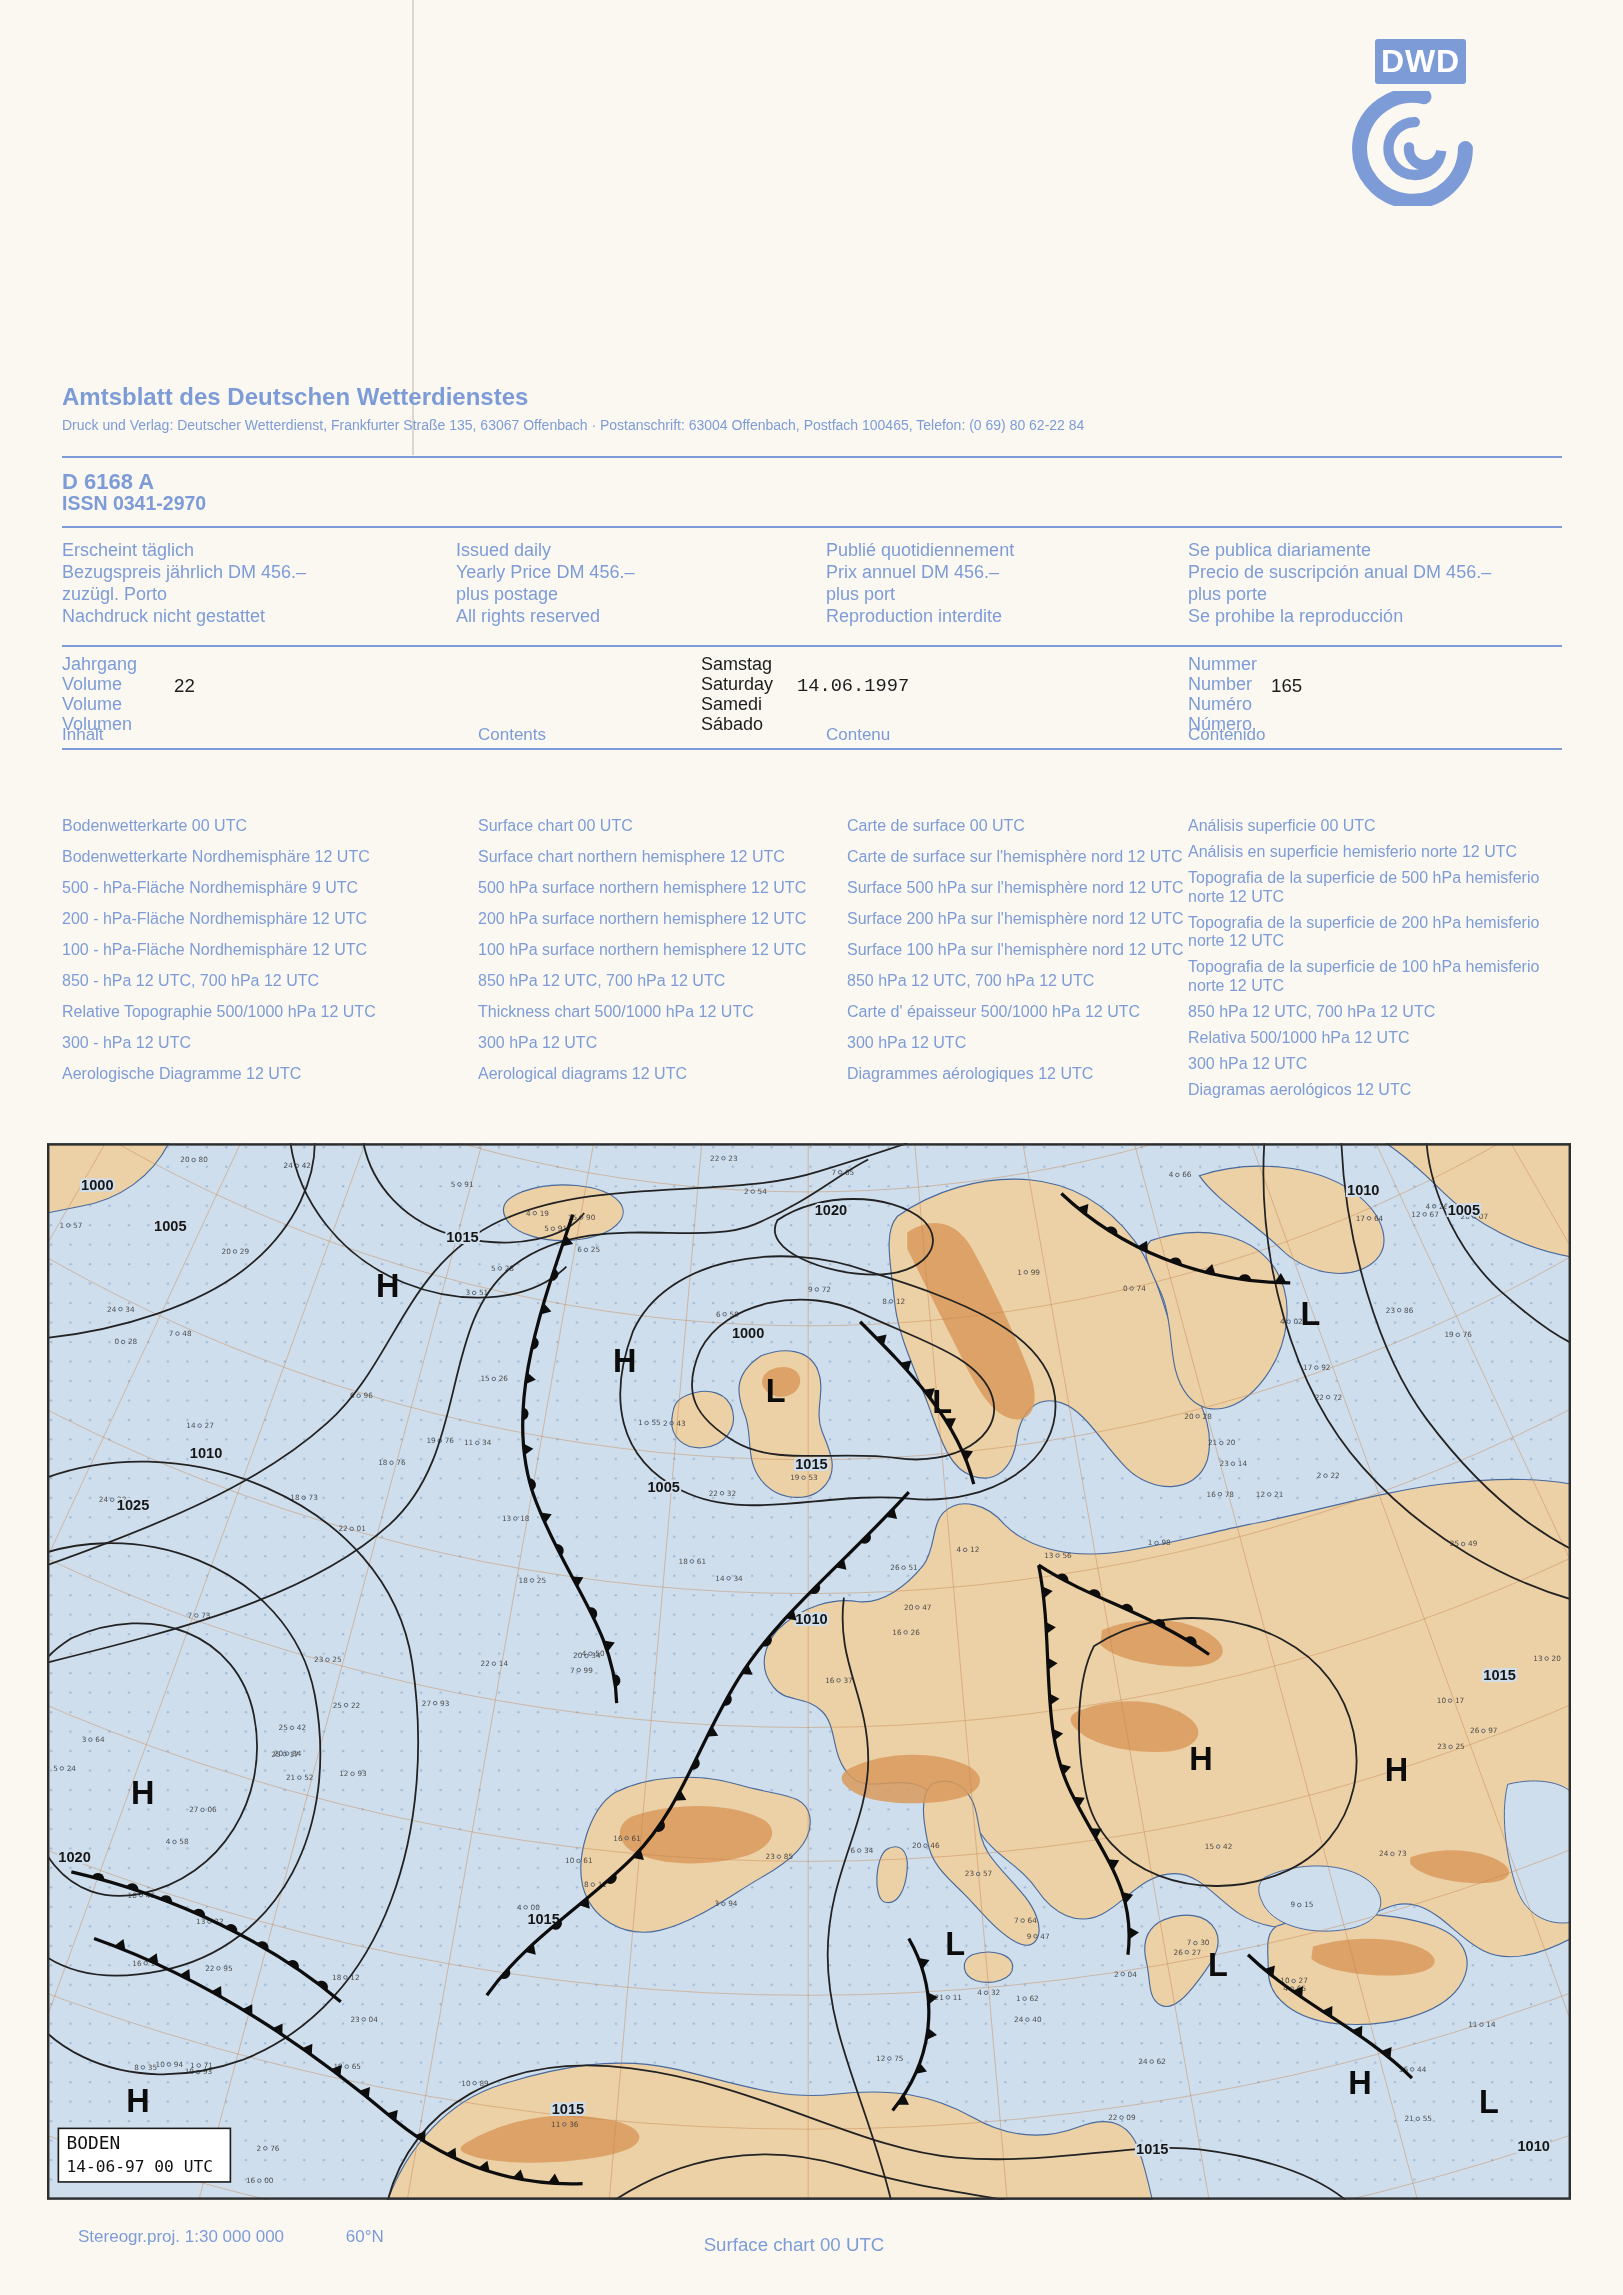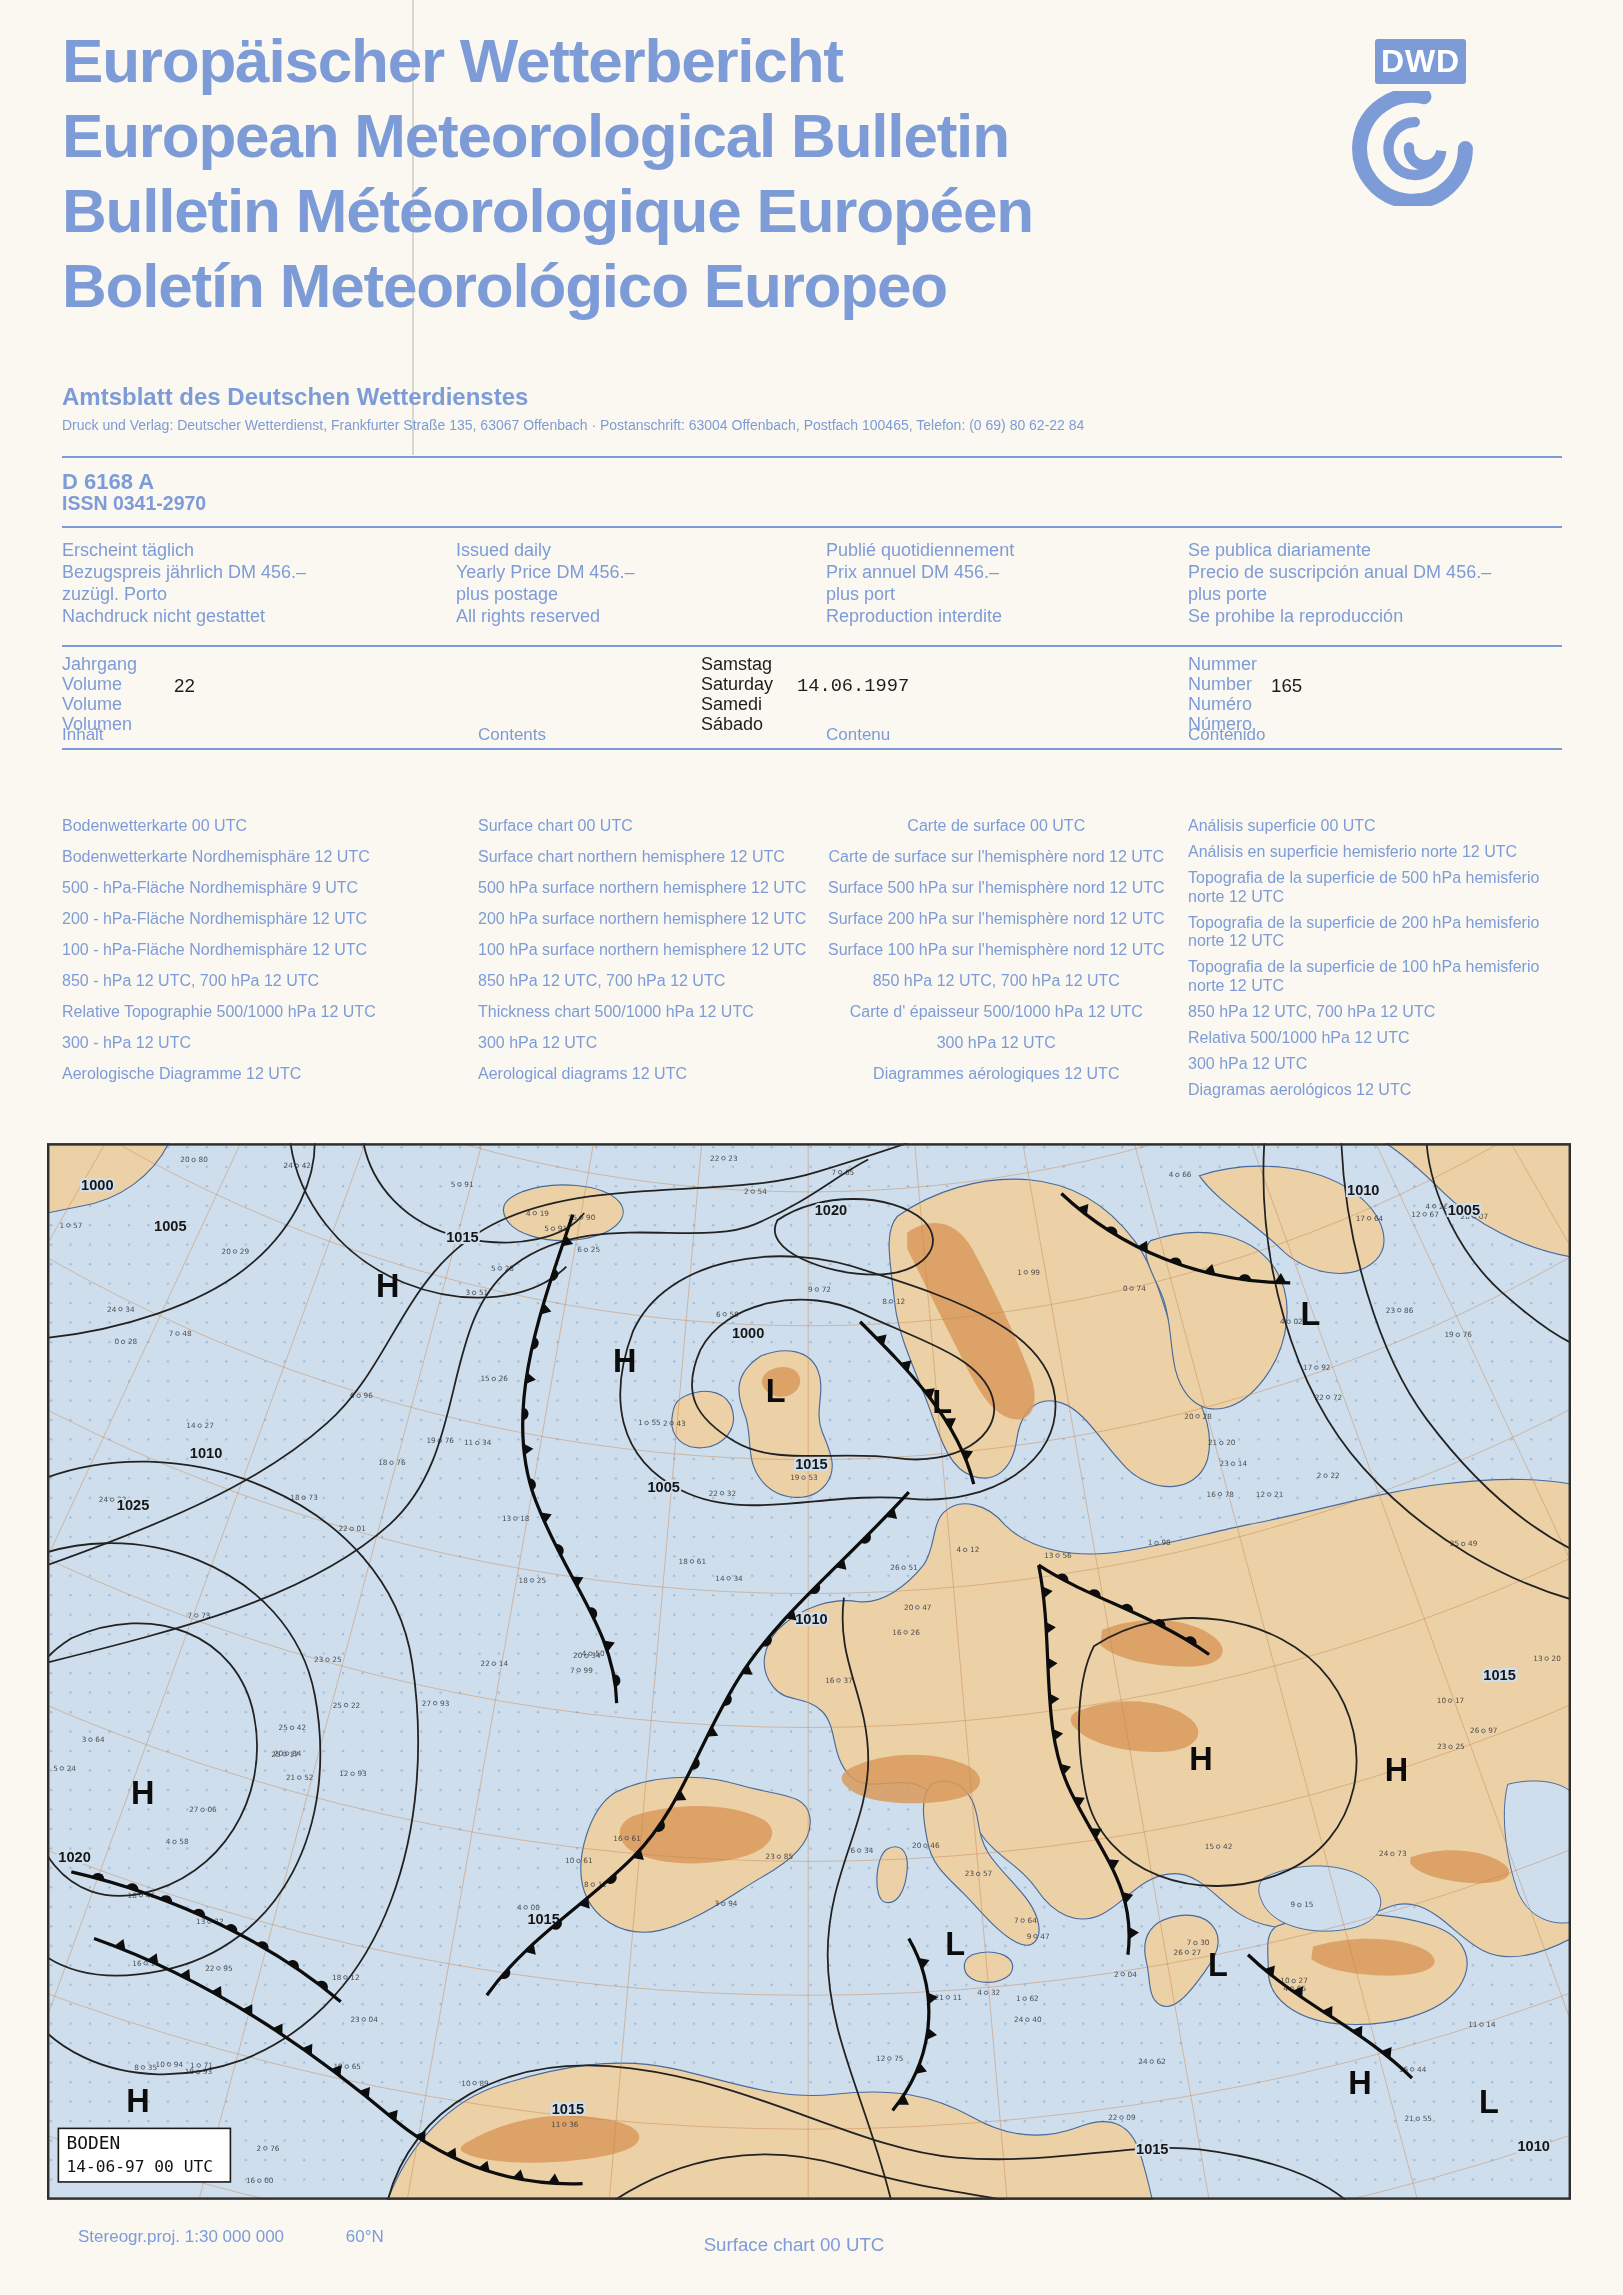--- a/index.html
+++ b/index.html
@@ -61,26 +61,20 @@
   #map-caption{position:absolute; left:0; top:2234px; width:1588px; text-align:center; font-size:18.7px;}
   #fold{position:absolute; left:412px; top:0; width:1.6px; height:455px; background:rgba(120,120,110,.25);}
 </style>
 </head>
 <body>
 
 <div class="page">
 
   <div id="fold"></div>
 
-  <div id="titles">
-      <div class="title-line">Europäischer Wetterbericht</div>
-      <div class="title-line">European Meteorological Bulletin</div>
-      <div class="title-line">Bulletin Météorologique Européen</div>
-      <div class="title-line">Boletín Meteorológico Europeo</div>
-    </div>
 
   <div id="dwd-box">DWD</div>
   <svg id="dwd-spiral" viewBox="0 0 100 100">
     <path d="M60 5 A46 46 0 1 0 96 50" fill="none" stroke="#7d9cd7" stroke-width="13" stroke-linecap="round"></path>
     <path d="M52 27 A23 23 0 1 0 75 52 A14 14 0 1 1 47 49" fill="none" stroke="#7d9cd7" stroke-width="9" stroke-linecap="round"></path>
   </svg>
 
   <div id="amtsblatt">Amtsblatt des Deutschen Wetterdienstes</div>
   <div id="publine">Druck und Verlag: Deutscher Wetterdienst, Frankfurter Straße 135, 63067 Offenbach · Postanschrift: 63004 Offenbach, Postfach 100465, Telefon: (0 69) 80 62-22 84</div>
 
@@ -163,21 +157,21 @@
         <li>Surface chart northern hemisphere 12 UTC</li>
         <li>500 hPa surface northern hemisphere 12 UTC</li>
         <li>200 hPa surface northern hemisphere 12 UTC</li>
         <li>100 hPa surface northern hemisphere 12 UTC</li>
         <li>850 hPa 12 UTC, 700 hPa 12 UTC</li>
         <li>Thickness chart 500/1000 hPa 12 UTC</li>
         <li>300 hPa 12 UTC</li>
         <li>Aerological diagrams 12 UTC</li>
       </ul>
       <div class="contents-heading" style="left: 826px;">Contenu</div>
-      <ul class="contents-list" style="left: 828px; text-align: center;">
+      <ul class="contents-list" style="left: 847px;">
         <li>Carte de surface 00 UTC</li>
         <li>Carte de surface sur l'hemisphère nord 12 UTC</li>
         <li>Surface 500 hPa sur l'hemisphère nord 12 UTC</li>
         <li>Surface 200 hPa sur l'hemisphère nord 12 UTC</li>
         <li>Surface 100 hPa sur l'hemisphère nord 12 UTC</li>
         <li>850 hPa 12 UTC, 700 hPa 12 UTC</li>
         <li>Carte d' épaisseur 500/1000 hPa 12 UTC</li>
         <li>300 hPa 12 UTC</li>
         <li>Diagrammes aérologiques 12 UTC</li>
       </ul>

